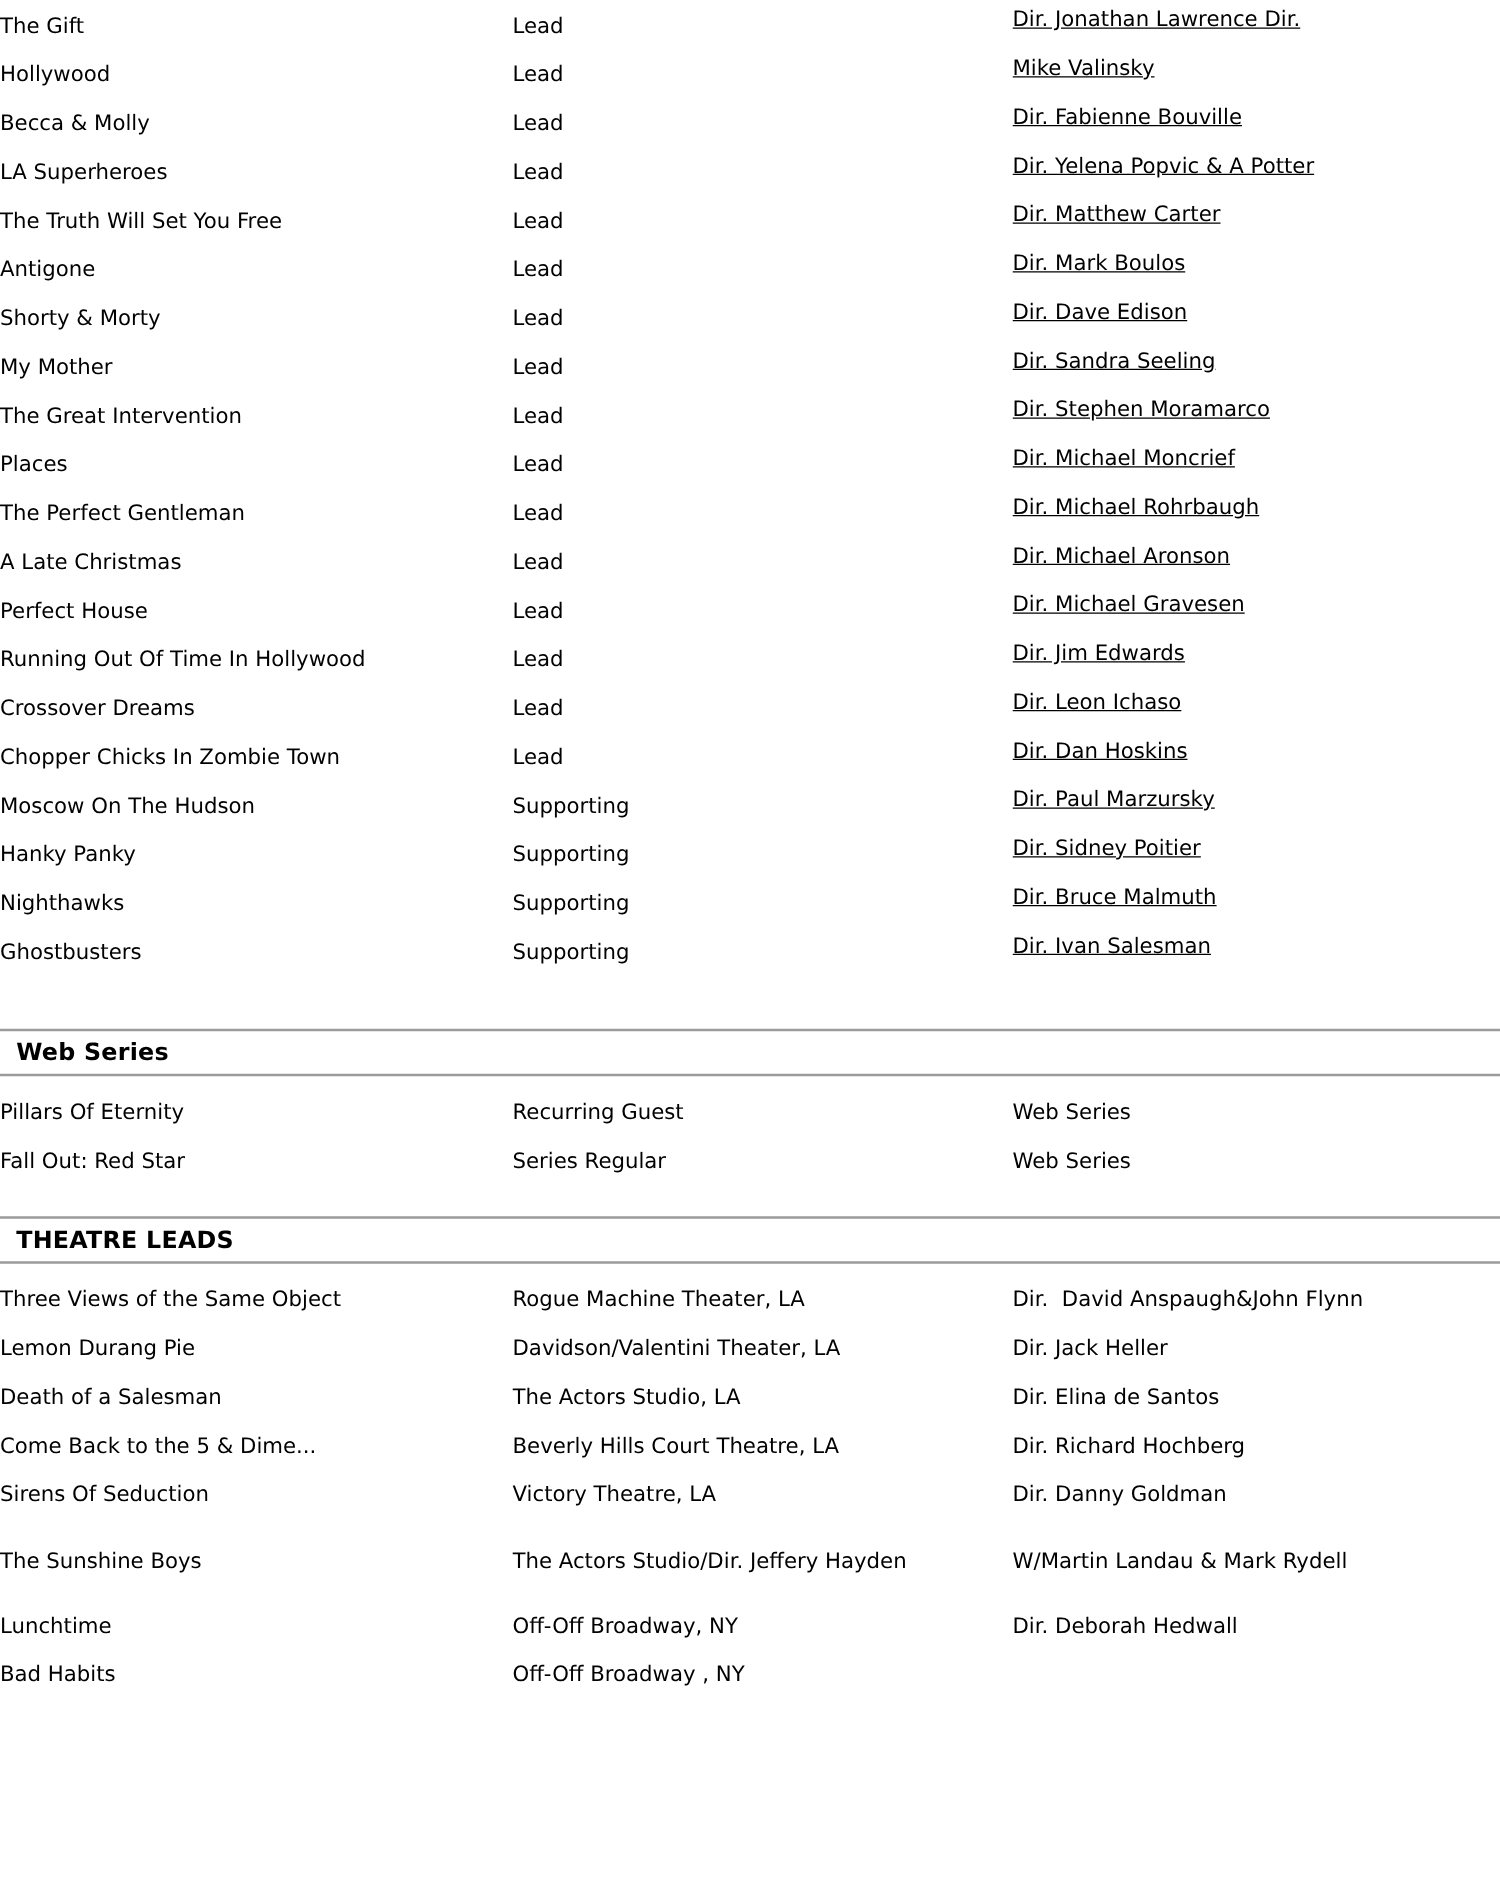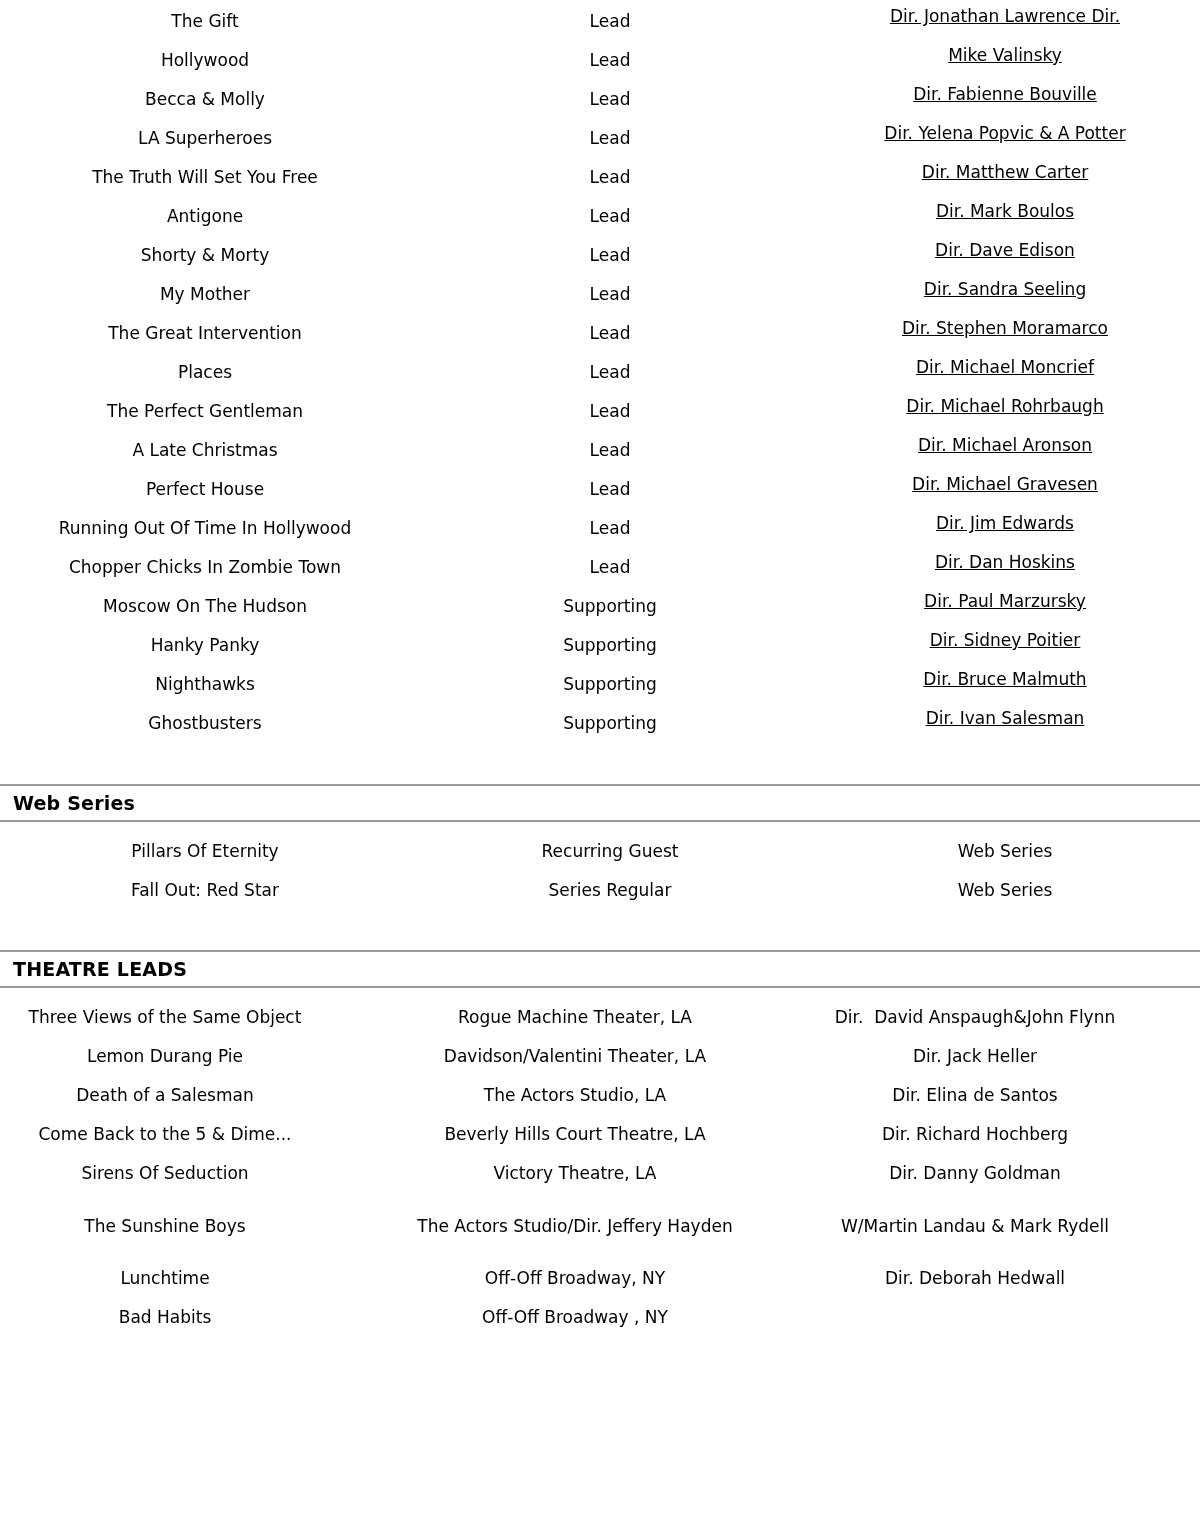--- a/index.html
+++ b/index.html
@@ -14,21 +14,21 @@
     font-family: "DejaVu Sans", "Liberation Sans", sans-serif;
     font-size: 17px;
     color: #000000;
   }
   section { display: block; }
   table.credits {
     border-collapse: collapse;
     table-layout: fixed;
     width: 1200px;
   }
-  table.credits tr { height: 39px; text-align: center; }
+  table.credits tr { height: 39px; }
   table.credits td {
     padding: 0;
     vertical-align: middle;
     line-height: 21px;
     white-space: pre-wrap;
     overflow: hidden;
   }
   td.c1 { padding-left: 12px; }
   .cell { display: block; }
   .mw .cell { max-width: 330px; }
@@ -41,21 +41,21 @@
     padding: 6px 0 6px 13px;
     font-size: 19px;
     font-weight: bold;
     line-height: 22px;
     letter-spacing: 0.2px;
   }
 
   #film-table    { margin-top: 2px; }
   #hdr-web       { margin-top: 41px; }
   #web-table     { margin-top: 10px; }
-  #hdr-theatre   { margin-top: 40px; }
+  #hdr-theatre   { margin-top: 24px; }
   #theatre-table { margin-top: 10px; }
   
   #theatre-table tr:nth-child(6) { height: 66px; margin-left: 12px; }
 </style>
 </head>
 <body>
 
 <section>
   <table id="film-table" class="credits raise-c3">
     <colgroup>
@@ -126,20 +126,25 @@
         </tr>
         <tr>
           <td class="c1"><div class="cell">Perfect House</div></td>
           <td class="c2"><div class="cell">Lead</div></td>
           <td class="c3"><div class="cell">Dir. Michael Gravesen</div></td>
         </tr>
         <tr>
           <td class="c1"><div class="cell">Running Out Of Time In Hollywood</div></td>
           <td class="c2"><div class="cell">Lead</div></td>
           <td class="c3"><div class="cell">Dir. Jim Edwards</div></td>
+        </tr>
+        <tr>
+          <td class="c1"><div class="cell">Crossover Dreams</div></td>
+          <td class="c2"><div class="cell">Lead</div></td>
+          <td class="c3"><div class="cell">Dir. Leon Ichaso</div></td>
         </tr>
         <tr>
           <td class="c1"><div class="cell">Chopper Chicks In Zombie Town</div></td>
           <td class="c2"><div class="cell">Lead</div></td>
           <td class="c3"><div class="cell">Dir. Dan Hoskins</div></td>
         </tr>
         <tr>
           <td class="c1"><div class="cell">Moscow On The Hudson</div></td>
           <td class="c2"><div class="cell">Supporting</div></td>
           <td class="c3"><div class="cell">Dir. Paul Marzursky</div></td>

